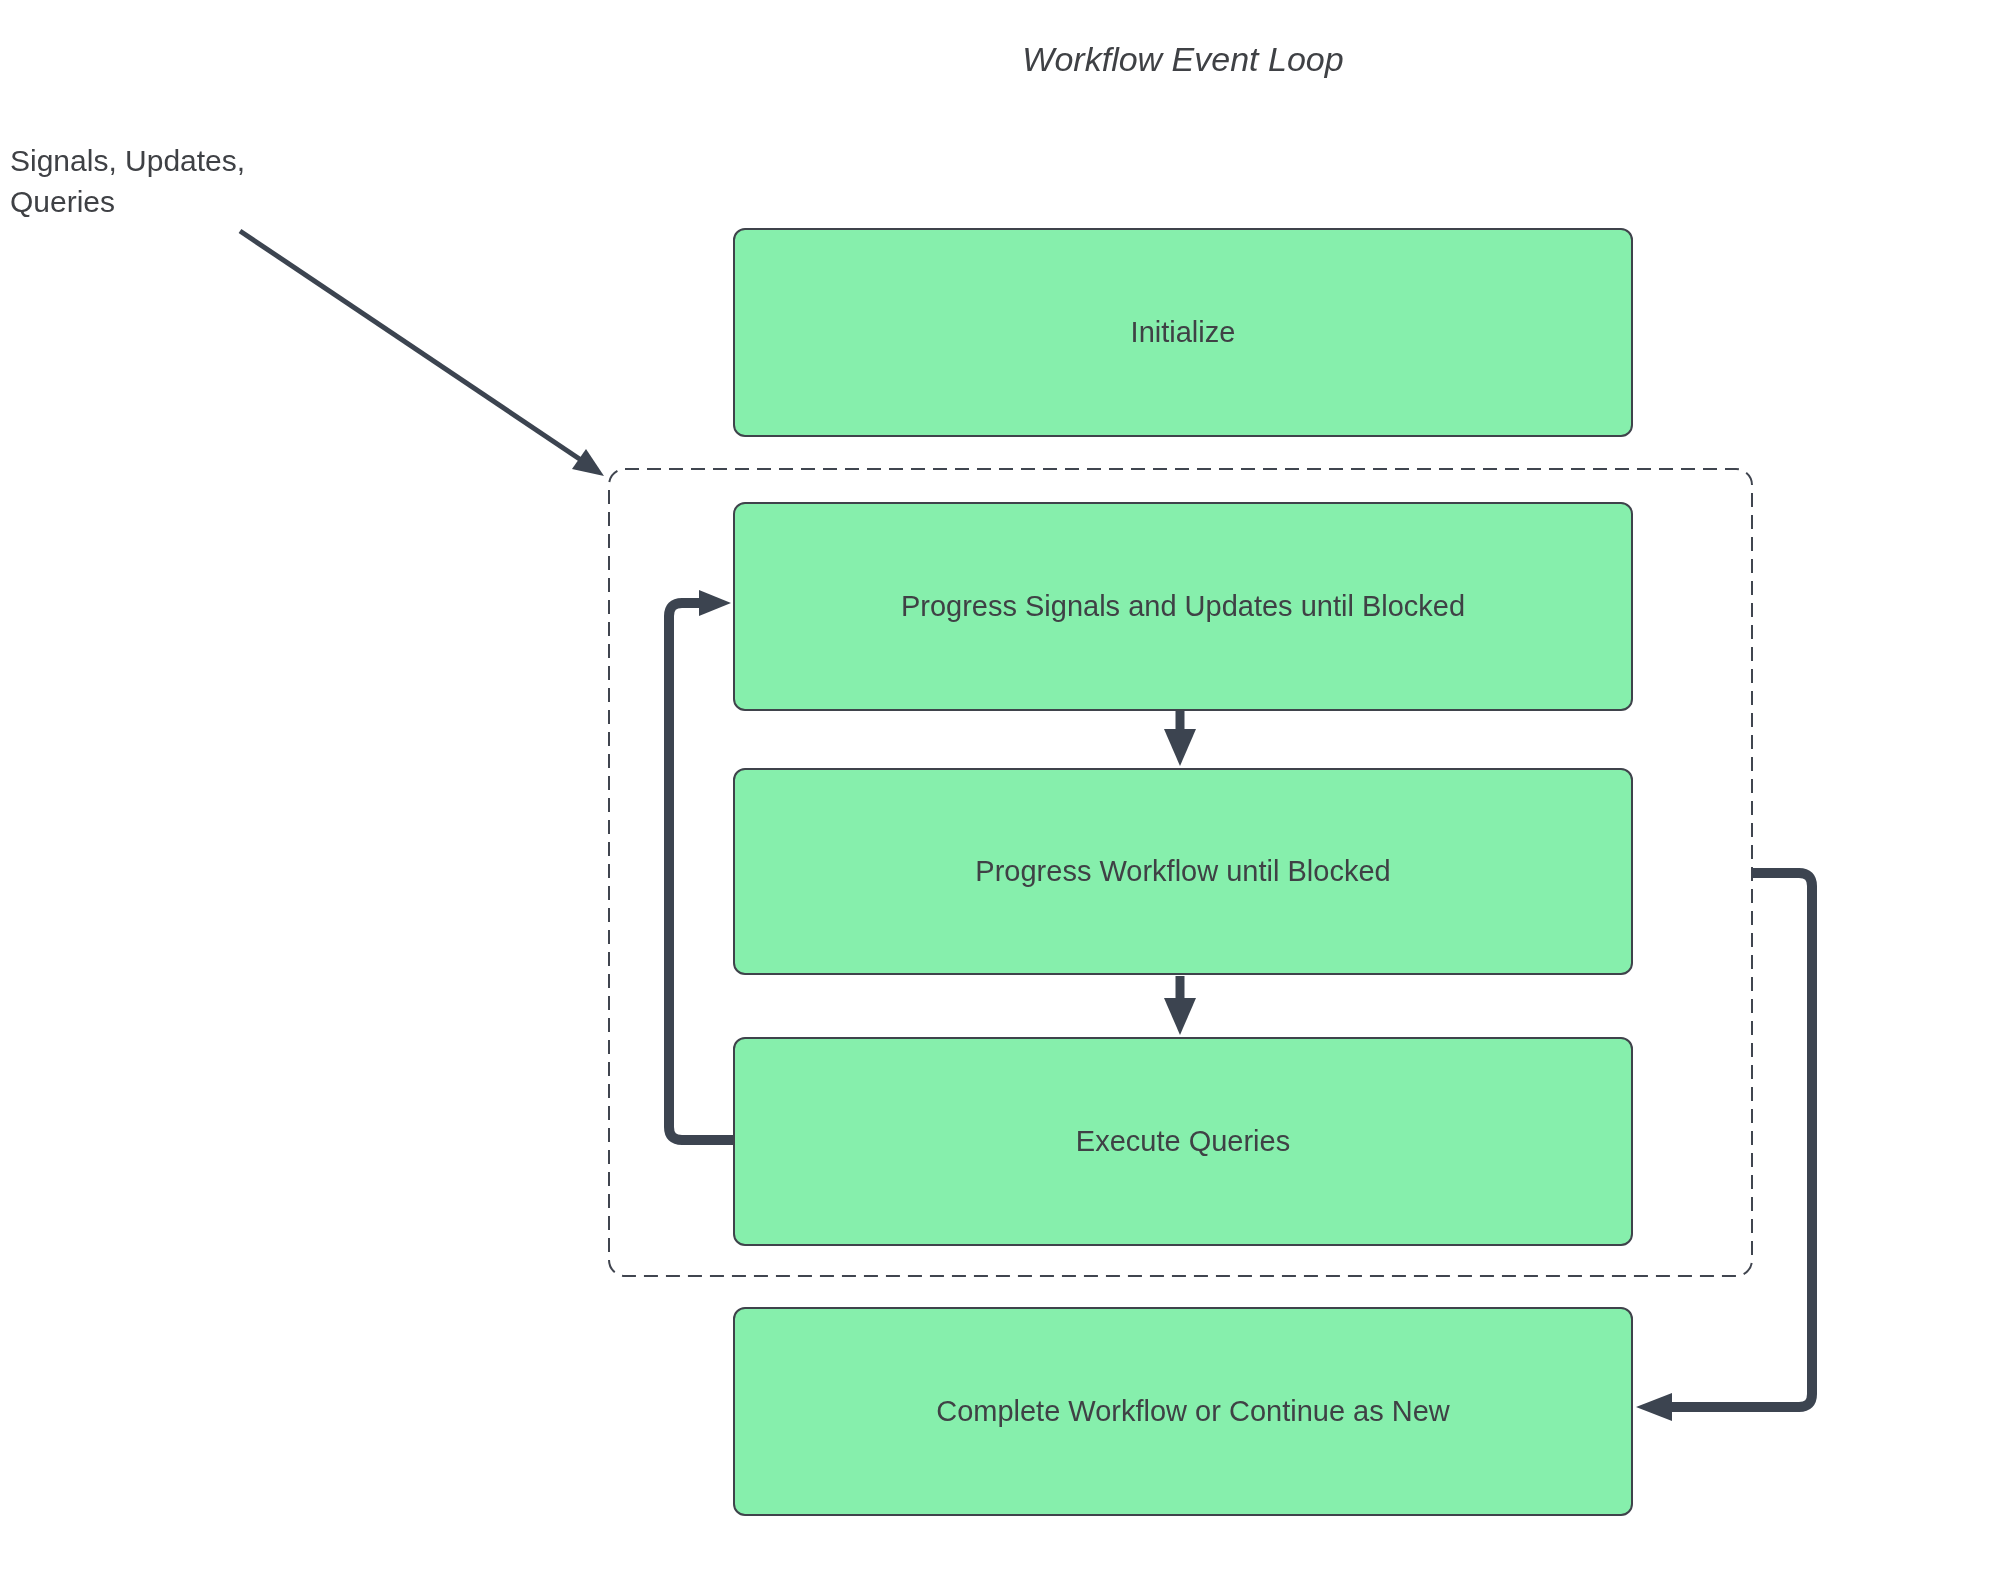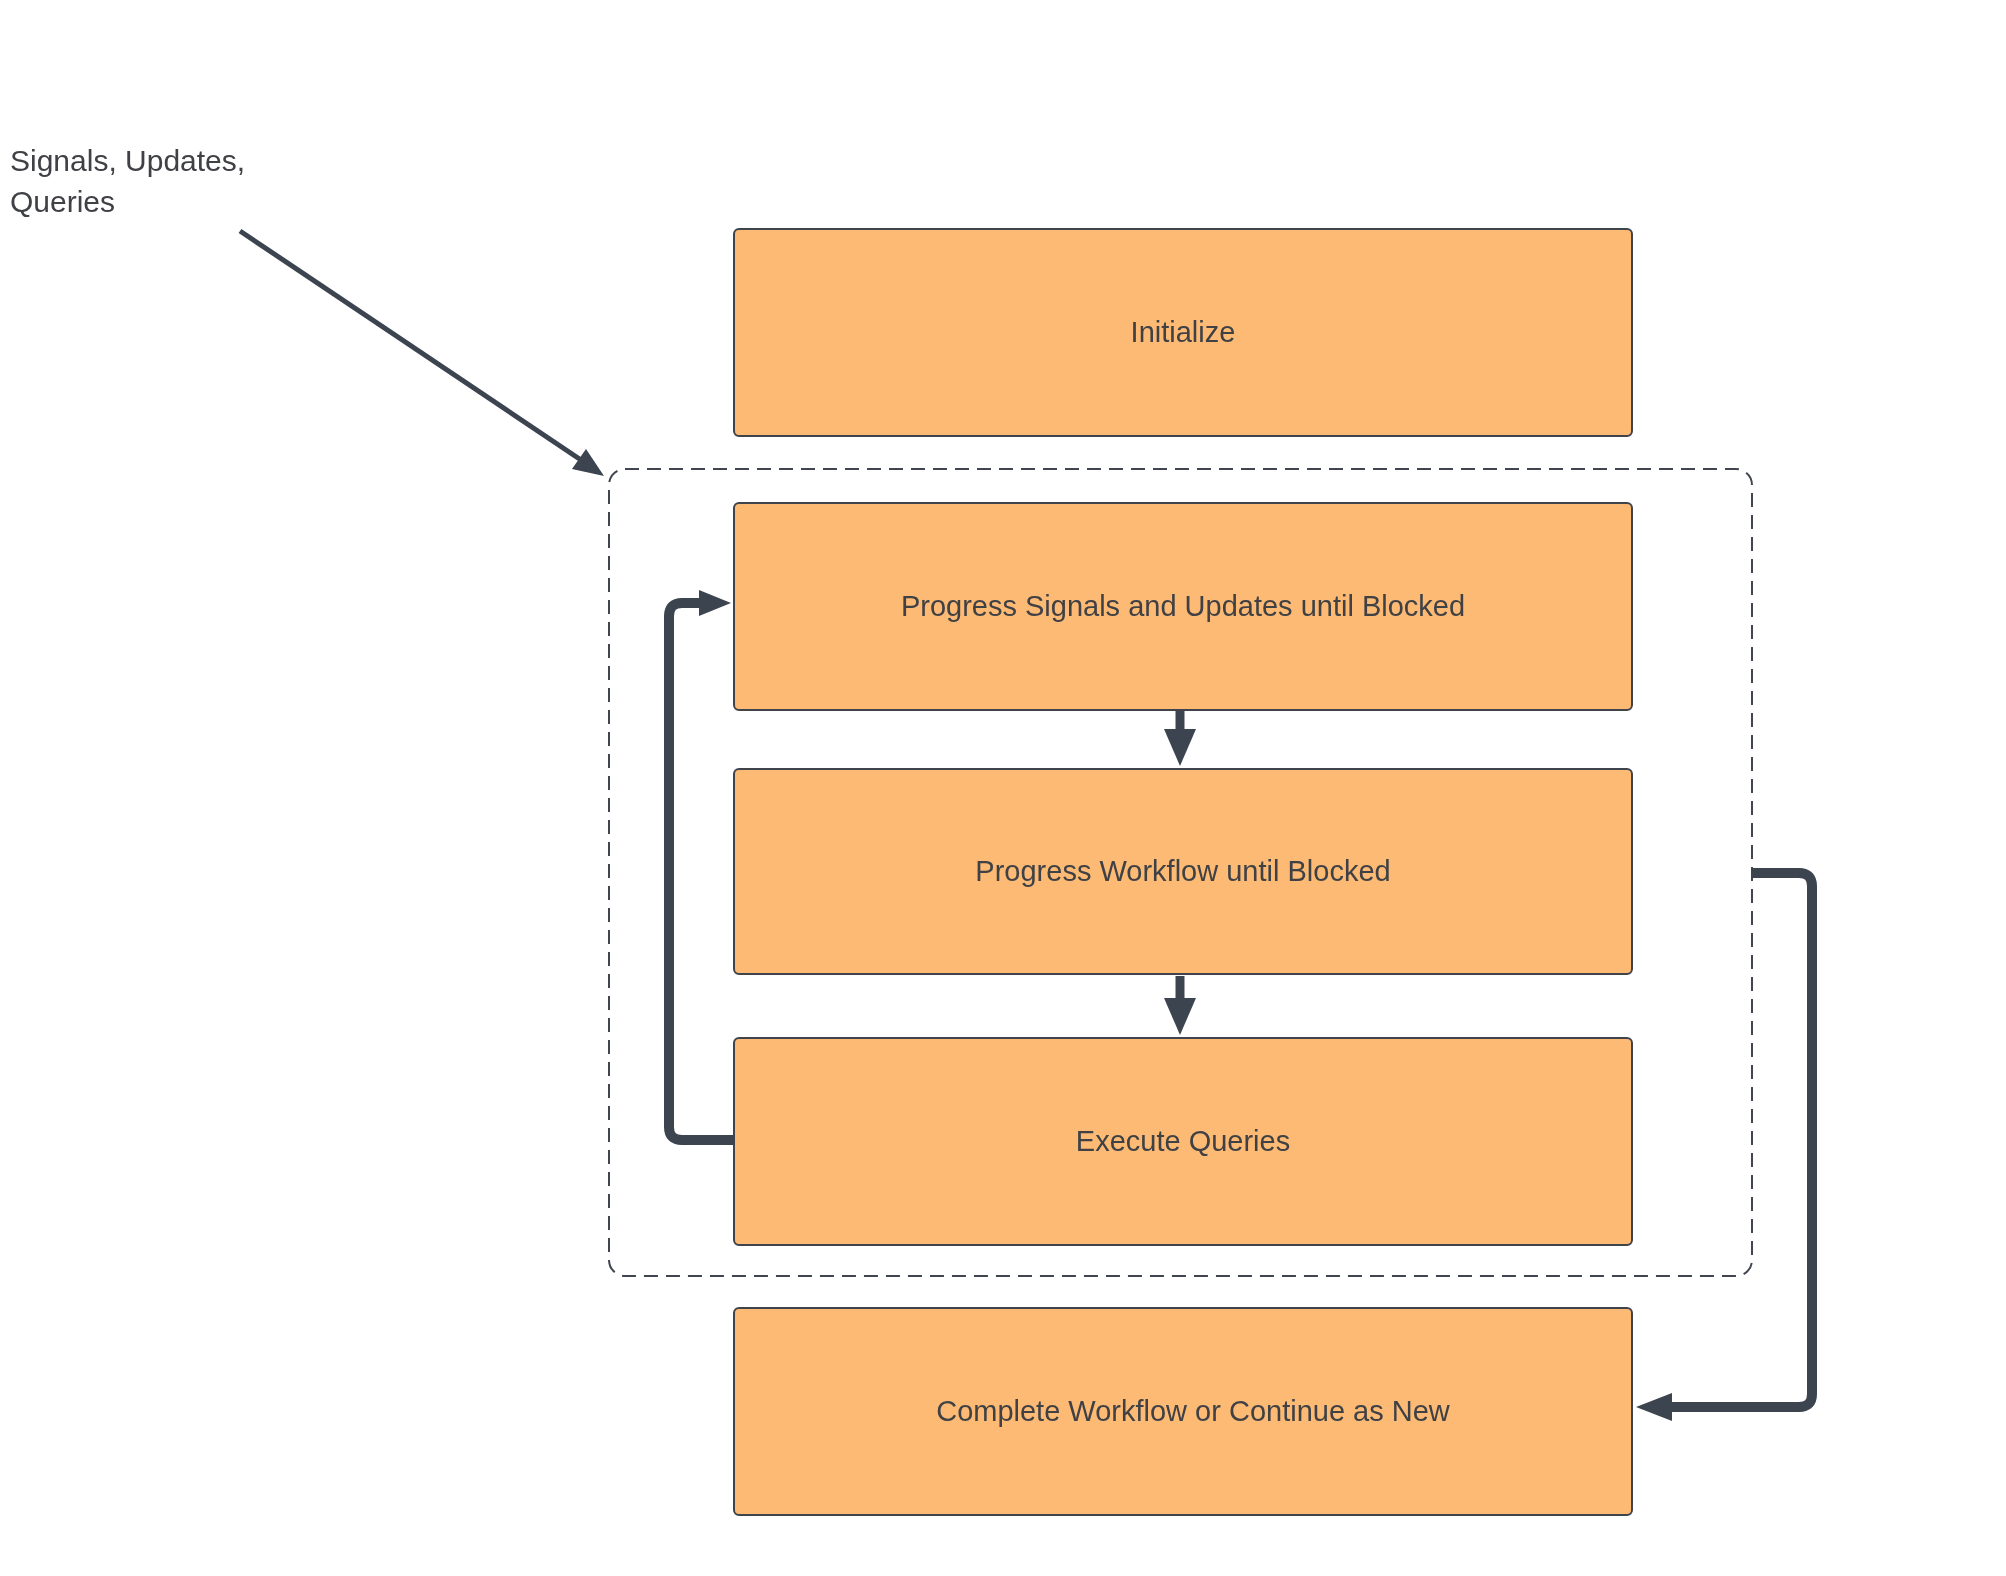--- a/index.html
+++ b/index.html
@@ -31,39 +31,40 @@
     color: var(--text);
     white-space: pre-line;
   }
   .connector-layer {
     position: absolute; left: 0; top: 0;
   }
   .node {
     position: absolute;
     box-sizing: border-box;
     left: 733px; width: 900px;
-    background: #fdba74;
+    background: #86efac;
     border: 2px solid var(--box-border);
-    border-radius: 6px;
+    border-radius: 12px;
     display: flex; align-items: center; justify-content: center;
     font-size: 29px;
     color: var(--text);
   }
   .node-initialize { top: 228px; height: 209px; }
   .node-progress-signals { top: 502px; height: 209px; }
   .node-progress-workflow { top: 768px; height: 207px; }
   .node-execute-queries { top: 1037px; height: 209px; }
   .node-complete { top: 1307px; height: 209px; padding-left: 20px; }
   .node-label { text-align: center; padding: 0 30px; }
 </style>
 </head>
 <body>
 
 <div class="canvas">
 
+  <div class="diagram-title">Workflow Event Loop</div>
 
   <div class="side-label">Signals, Updates,
 Queries</div>
 
   <svg class="connector-layer" width="2006" height="1576" viewBox="0 0 2006 1576">
 
     <rect x="609" y="469" width="1143" height="807" rx="16" ry="16" fill="none" stroke="var(--dashed-border)" stroke-width="2" stroke-dasharray="14 8"></rect>
 
     <g>
       <line x1="240" y1="231" x2="581" y2="460" stroke="var(--accent)" stroke-width="5"></line>

